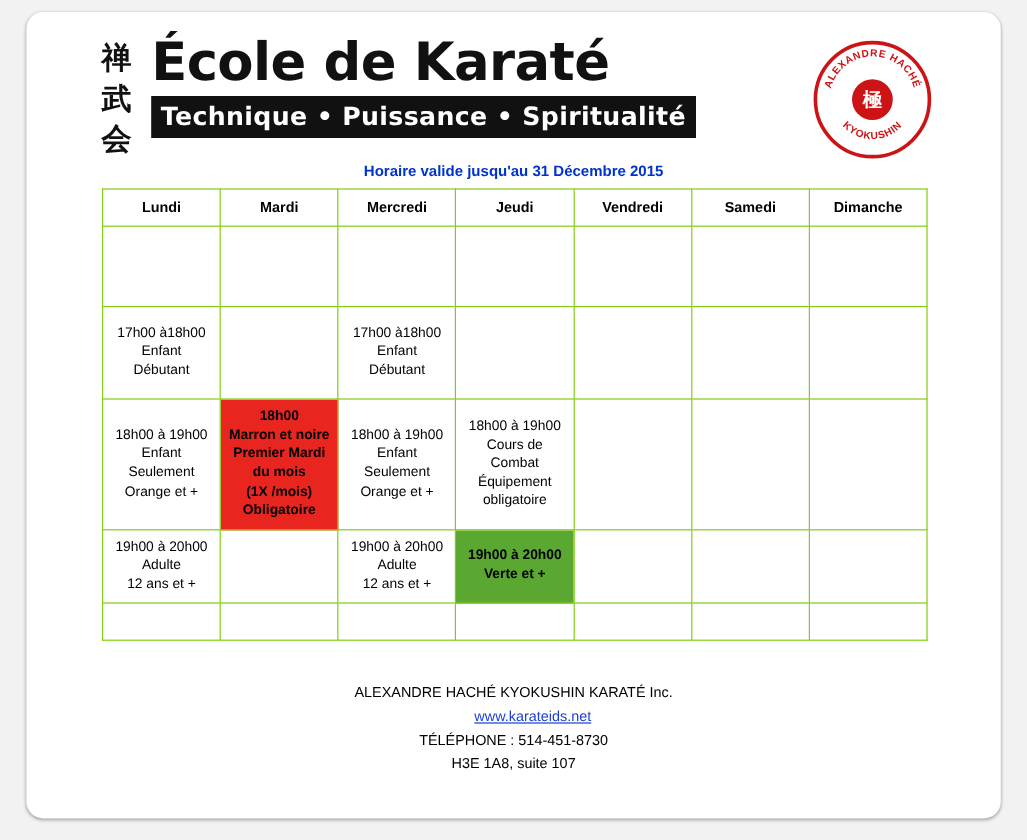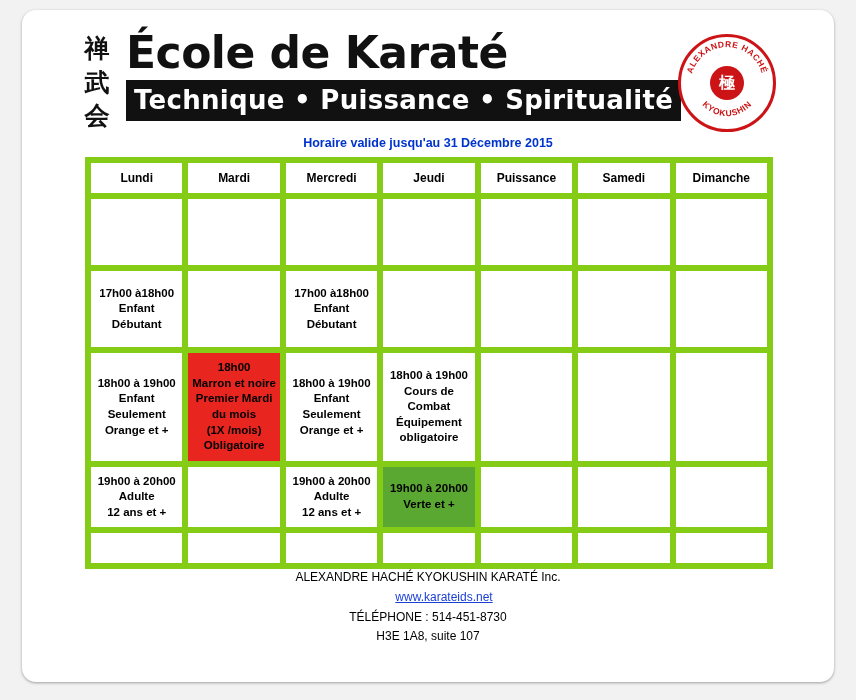--- a/index.html
+++ b/index.html
@@ -70,21 +70,21 @@
     line-height: 1.05;
     color: #111111;
     white-space: nowrap;
   }
   .motto-bar {
     margin-top: 4px;
     background: #111111;
     color: #ffffff;
     font-family: "DejaVu Sans", sans-serif;
     font-weight: bold;
-    font-size: 26px;
+    font-size: 21px;
     letter-spacing: 0.3px;
     padding: 5px 8px 6px 8px;
     display: inline-block;
     white-space: nowrap;
     text-align: center;
   }
   
   .logo {
     position: absolute;
     right: 58px;
@@ -142,37 +142,36 @@
   
   .schedule {
     position: absolute;
     left: 63px;
     top: 147px;
     width: 688px;
     border-collapse: collapse;
     table-layout: fixed;
   }
   .schedule th, .schedule td {
-    border: 6px solid #84cc16;
+    border: 1px solid #84cc16;
     text-align: center;
     vertical-align: middle;
     font-family: "Liberation Sans", sans-serif;
     font-size: 11.5px;
     color: #000000;
     padding: 2px 2px;
   }
   .schedule th {
     height: 26px;
     font-weight: bold;
     font-size: 12px;
     background: #ffffff;
   }
   .schedule td {
     line-height: 1.35;
-    font-weight: bold;
   }
   .row-empty td { height: 62px; }
   .row-1700 td { height: 72px; }
   .row-1800 td { height: 104px; }
   .row-1900 td { height: 56px; }
   .row-tail td { height: 26px; }
   .cell-red {
     background: #e8251f;
     color: #ffffff;
     font-weight: bold;
@@ -237,21 +236,21 @@
 
     <div class="subtitle">Horaire valide jusqu'au 31 Décembre 2015</div>
 
     <table class="schedule">
       <thead>
         <tr>
           <th>Lundi</th>
           <th>Mardi</th>
           <th>Mercredi</th>
           <th>Jeudi</th>
-          <th>Puissance</th>
+          <th>Vendredi</th>
           <th>Samedi</th>
           <th>Dimanche</th>
         </tr>
       </thead>
       <tbody>
           <tr class="row-empty">
             <td></td>
             <td></td>
             <td></td>
             <td></td>

